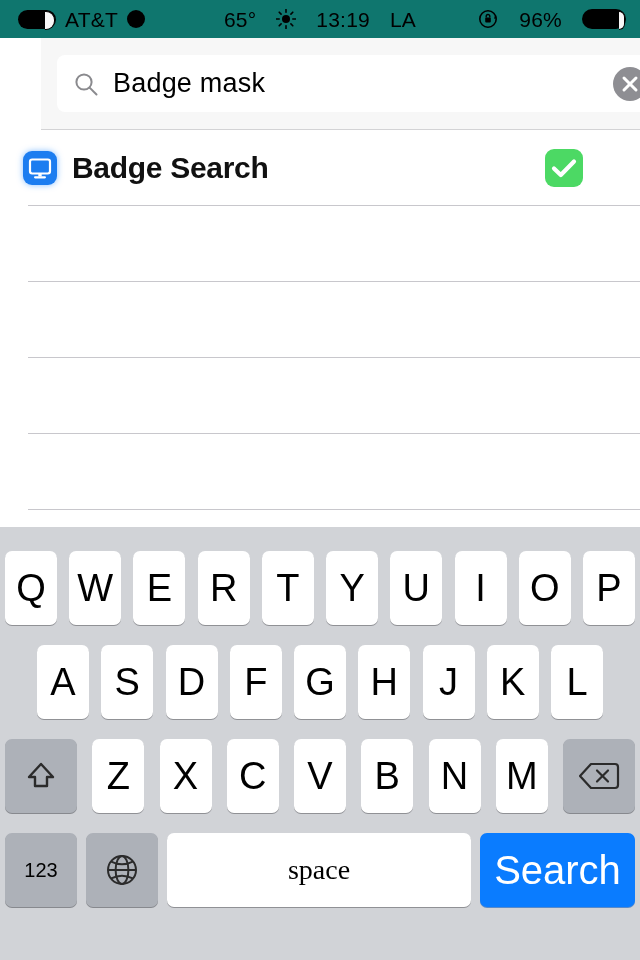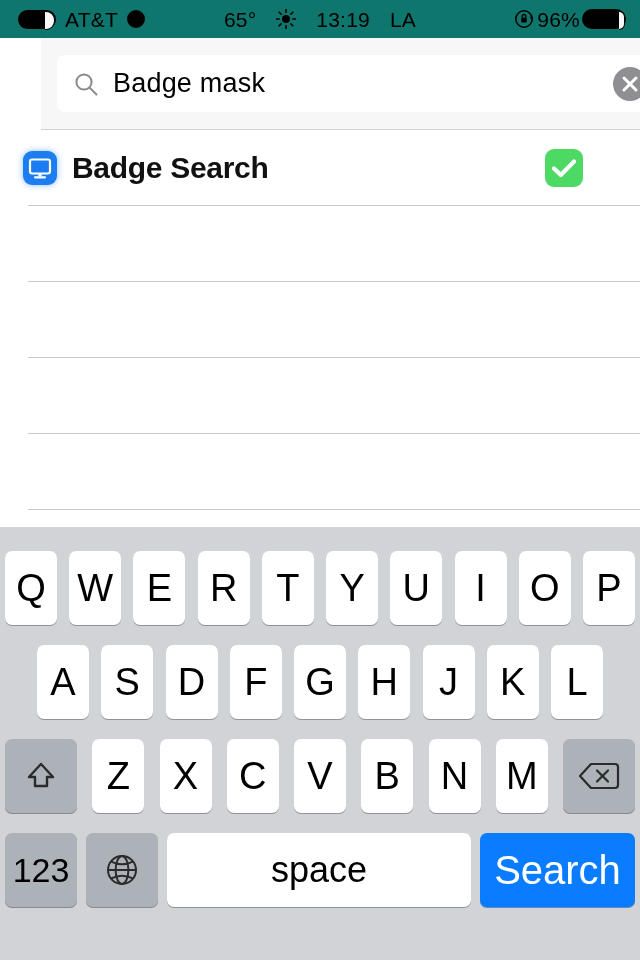--- a/index.html
+++ b/index.html
@@ -26,21 +26,21 @@
   .sb-left {
     position: absolute; left: 18px; top: 0; height: 38px;
     display: flex; align-items: center; gap: 9px;
   }
   .sb-center {
     position: absolute; left: 0; top: 0; width: 640px; height: 38px;
     display: flex; align-items: center; justify-content: center; gap: 20px;
   }
   .sb-right {
     position: absolute; right: 14px; top: 0; height: 38px;
-    display: flex; align-items: center; gap: 2px;
+    display: flex; align-items: center; gap: 20px;
   }
   .sb-text {
     font-size: 21px; font-weight: 500; letter-spacing: .2px; color: #000;
     line-height: 1;
   }
   .signal-pill {
     width: 38px; height: 19px; border-radius: 10px; background: #000;
     position: relative;
   }
   .signal-pill::after {
@@ -161,24 +161,24 @@
     font-size: 38px;
     color: #000;
     font-weight: 400;
     line-height: 1;
   }
   .key.dark {
     background: #adb1b8;
     box-shadow: 0 1px 0 rgba(126,129,134,.9);
   }
   .key.wide { width: 72px; }
-  .key.num { width: 72px; font-size: 34px; }
+  .key.num { width: 72px; font-size: 20px; }
   .key.globe { width: 72px; }
   .key.space {
-    flex: 1 1 auto; width: auto; font-size: 36px;
+    flex: 1 1 auto; width: auto; font-size: 28px; font-family: Liberation Serif, serif;
   }
   .key.search {
     width: 155px; background: #0a7cff; color: #ffffff;
     font-size: 40px; box-shadow: 0 1px 0 rgba(10,90,190,.6);
   }
   .kbrow.r4 .key { height: 74px; }
 </style>
 </head>
 <body>
 

